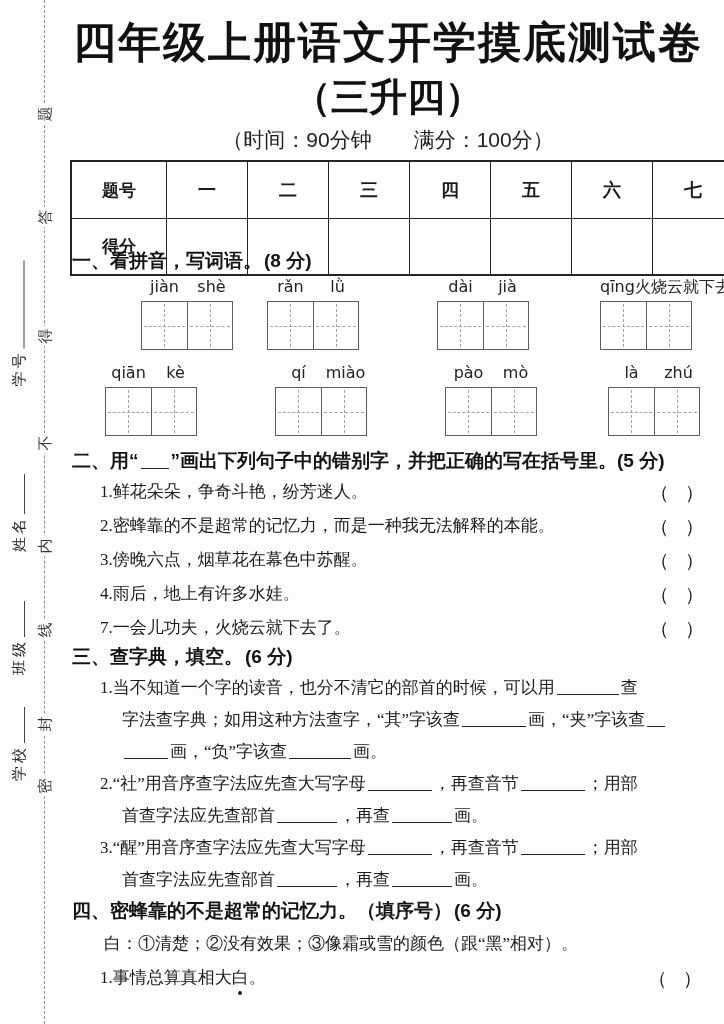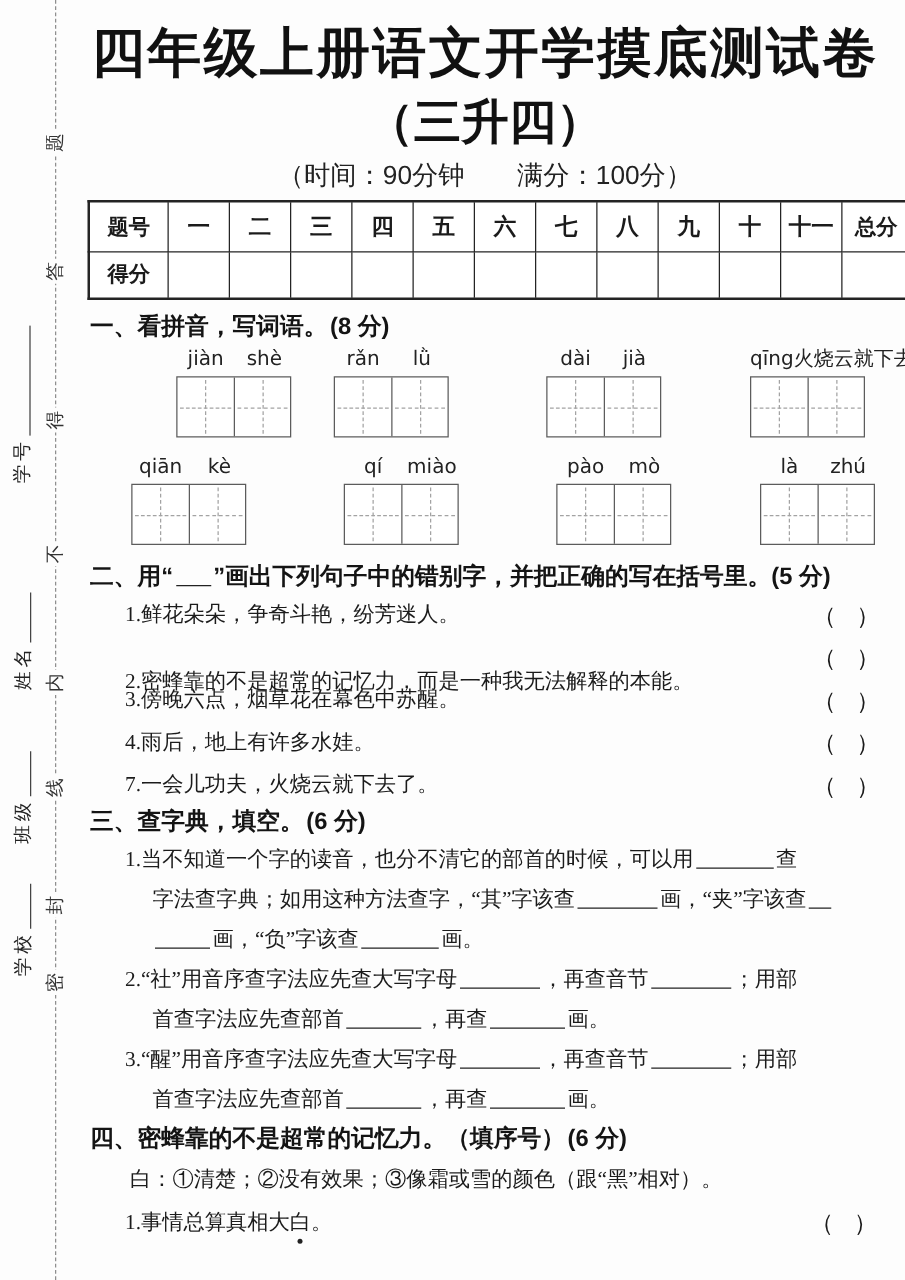--- a/index.html
+++ b/index.html
@@ -21,21 +21,21 @@
   .title{left:60px;top:14px;width:656px;text-align:center;font-size:43px;font-weight:900;
          font-family:"Liberation Sans",sans-serif;letter-spacing:2px;color:#111;}
   .subtitle{left:60px;top:72px;width:656px;text-align:center;font-size:38px;font-weight:900;
             font-family:"Liberation Sans",sans-serif;color:#111;}
   .meta{left:60px;top:126px;width:656px;text-align:center;font-size:21px;color:#222;
         font-family:"Liberation Sans",sans-serif;}
 
   
   table.score{position:absolute;left:70px;top:160px;width:644px;border-collapse:collapse;
               table-layout:fixed;border:2px solid #242424;background:#fff;}
-  table.score td,table.score th{border:1px solid #242424;text-align:center;padding:0;}
+  table.score td,table.score th{border:1px solid #242424;text-align:center;padding:16px;}
   table.score tr.hdr{height:40px;} table.score tr.scr{height:38px;}
   .cell-label{font-family:"Liberation Sans",sans-serif;font-weight:700;font-size:17px;}
   .cell-num{font-family:"Liberation Serif",serif;font-weight:600;font-size:18px;}
 
   
   .heading{font-family:"Liberation Sans",sans-serif;font-weight:700;font-size:19px;color:#141414;
            white-space:nowrap;}
   .heading .score{margin-left:2px;}
   .bodyline{font-size:17px;white-space:nowrap;color:#1b1b1b;}
   .blank{display:inline-block;border-bottom:1.2px solid #222;height:17px;vertical-align:-2px;margin:0 2px;}
@@ -217,21 +217,21 @@
 </div>
 
 <div class="abs heading" style="left:72px;top:448px;"><span>二、用“</span><span class="blank" style="width: 28px;"></span><span>”画出下列句子中的错别字，并把正确的写在括号里。</span><span>(5 分)</span></div>
 
 <div class="abs bodyline" style="left:100px;top:480px;">1.鲜花朵朵，争奇斗艳，纷芳迷人。</div>
 <div class="bracket-pair" style="left:650px;top:480px;">
     <span>（</span>
     <span>）</span>
   </div>
 
-<div class="abs bodyline" style="left:100px;top:514px;margin-top:19px;">2.密蜂靠的不是超常的记忆力，而是一种我无法解释的本能。</div>
+<div class="abs bodyline" style="left:100px;top:514px;">2.密蜂靠的不是超常的记忆力，而是一种我无法解释的本能。</div>
 <div class="bracket-pair" style="left:650px;top:514px;">
     <span>（</span>
     <span>）</span>
   </div>
 
 <div class="abs bodyline" style="left:100px;top:548px;">3.傍晚六点，烟草花在幕色中苏醒。</div>
 <div class="bracket-pair" style="left:650px;top:548px;">
     <span>（</span>
     <span>）</span>
   </div>

